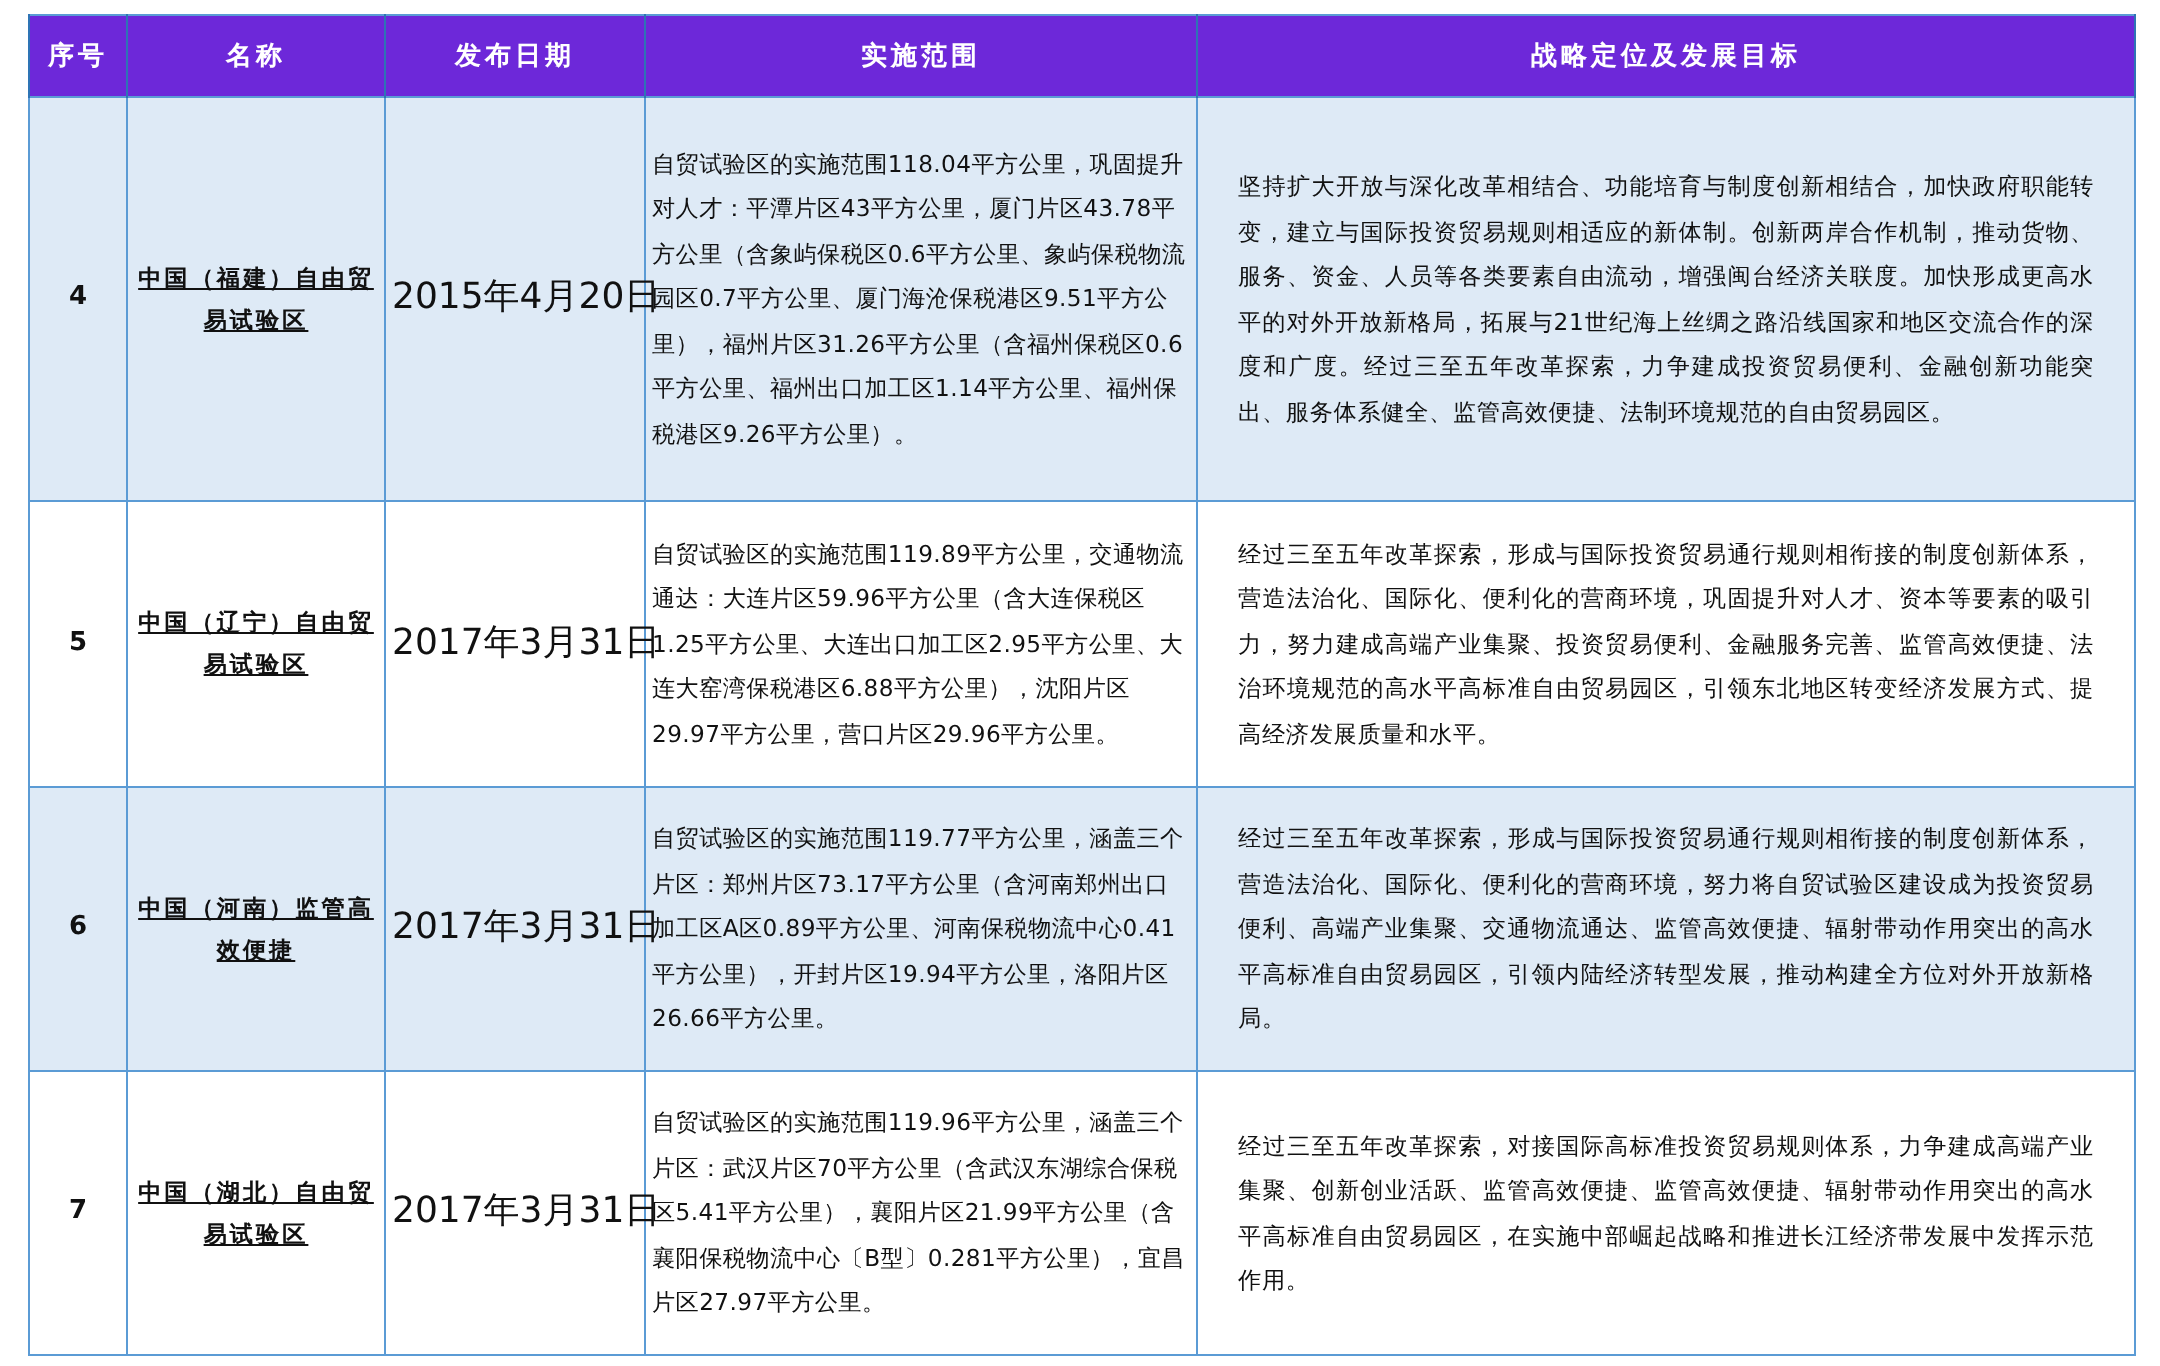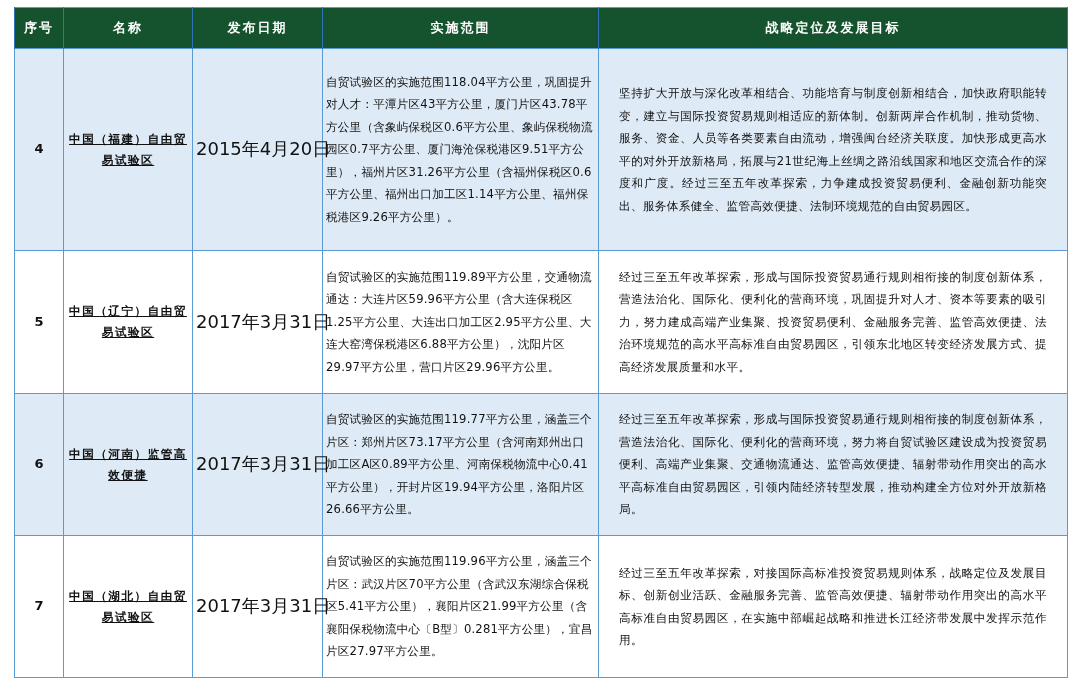--- a/index.html
+++ b/index.html
@@ -23,21 +23,21 @@
       table-layout: fixed;
       border: 1px solid #5B9BD5;
     }
     .ftz-table col.c-idx { width: 49px; }
     .ftz-table col.c-name { width: 129px; }
     .ftz-table col.c-date { width: 130px; }
     .ftz-table col.c-scope { width: 276px; }
     .ftz-table col.c-goal { width: 469px; }
 
     .ftz-table thead th {
-      background: #14532d;
+      background: #6d28d9;
       color: #ffffff;
       font-weight: bold;
       font-size: 13px;
       height: 40px;
       padding: 0;
       text-align: center;
       vertical-align: middle;
       border-left: 1px solid #2E74B5;
       border-right: 1px solid #2E74B5;
       letter-spacing: 2px;
@@ -127,16 +127,16 @@
       <td class="name">中国（河南）监管高效便捷</td>
       <td class="date">2017年3月31日</td>
       <td class="scope">自贸试验区的实施范围119.77平方公里，涵盖三个片区：郑州片区73.17平方公里（含河南郑州出口加工区A区0.89平方公里、河南保税物流中心0.41平方公里），开封片区19.94平方公里，洛阳片区26.66平方公里。</td>
       <td class="goal">经过三至五年改革探索，形成与国际投资贸易通行规则相衔接的制度创新体系，营造法治化、国际化、便利化的营商环境，努力将自贸试验区建设成为投资贸易便利、高端产业集聚、交通物流通达、监管高效便捷、辐射带动作用突出的高水平高标准自由贸易园区，引领内陆经济转型发展，推动构建全方位对外开放新格局。</td>
     </tr>
     <tr class="plain r7">
       <td class="idx">7</td>
       <td class="name">中国（湖北）自由贸易试验区</td>
       <td class="date">2017年3月31日</td>
       <td class="scope">自贸试验区的实施范围119.96平方公里，涵盖三个片区：武汉片区70平方公里（含武汉东湖综合保税区5.41平方公里），襄阳片区21.99平方公里（含襄阳保税物流中心〔B型〕0.281平方公里），宜昌片区27.97平方公里。</td>
-      <td class="goal">经过三至五年改革探索，对接国际高标准投资贸易规则体系，战略定位及发展目标、创新创业活跃、金融服务完善、监管高效便捷、辐射带动作用突出的高水平高标准自由贸易园区，在实施中部崛起战略和推进长江经济带发展中发挥示范作用。</td>
+      <td class="goal">经过三至五年改革探索，对接国际高标准投资贸易规则体系，力争建成高端产业集聚、创新创业活跃、监管高效便捷、监管高效便捷、辐射带动作用突出的高水平高标准自由贸易园区，在实施中部崛起战略和推进长江经济带发展中发挥示范作用。</td>
     </tr>
   </tbody>
 </table>
 
 </body></html>

